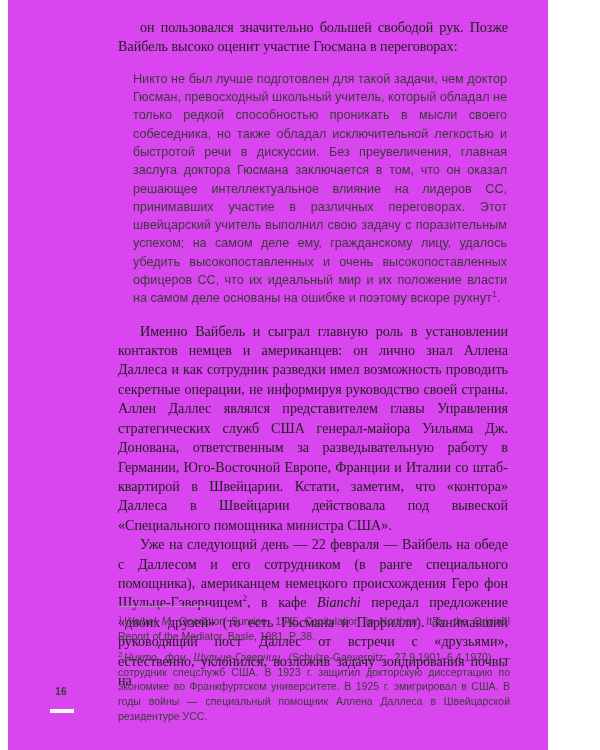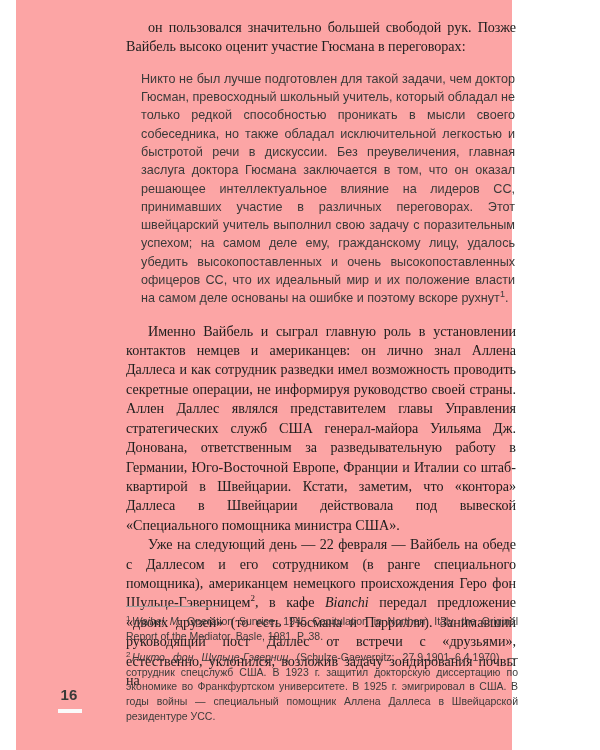--- a/index.html
+++ b/index.html
@@ -10,25 +10,25 @@
     width: 600px;
     height: 750px;
     background: #ffffff;
     font-family: "Liberation Serif", serif;
     overflow: hidden;
     position: relative;
   }
 
   .page {
     position: absolute;
-    left: 16px;
+    left: 8px;
     top: 0;
-    width: 496px;
+    width: 540px;
     height: 750px;
-    background: #fca5a5;
+    background: #d946ef;
   }
 
   
   .content {
     position: absolute;
     left: 110px;
     top: 18px;
     width: 390px;
   }
 
@@ -103,21 +103,21 @@
   .footnote i { font-style: italic; }
 
   
   .page-number {
     position: absolute;
     left: 36px;
     top: 686px;
     width: 34px;
     text-align: center;
     font-family: "Liberation Sans", sans-serif;
-    font-size: 15px;
+    font-size: 10px;
     font-weight: bold;
     color: #3a3a39;
     letter-spacing: 0.2px;
   }
   .page-number-mark {
     position: absolute;
     left: 42px;
     top: 709px;
     width: 24px;
     height: 4px;

